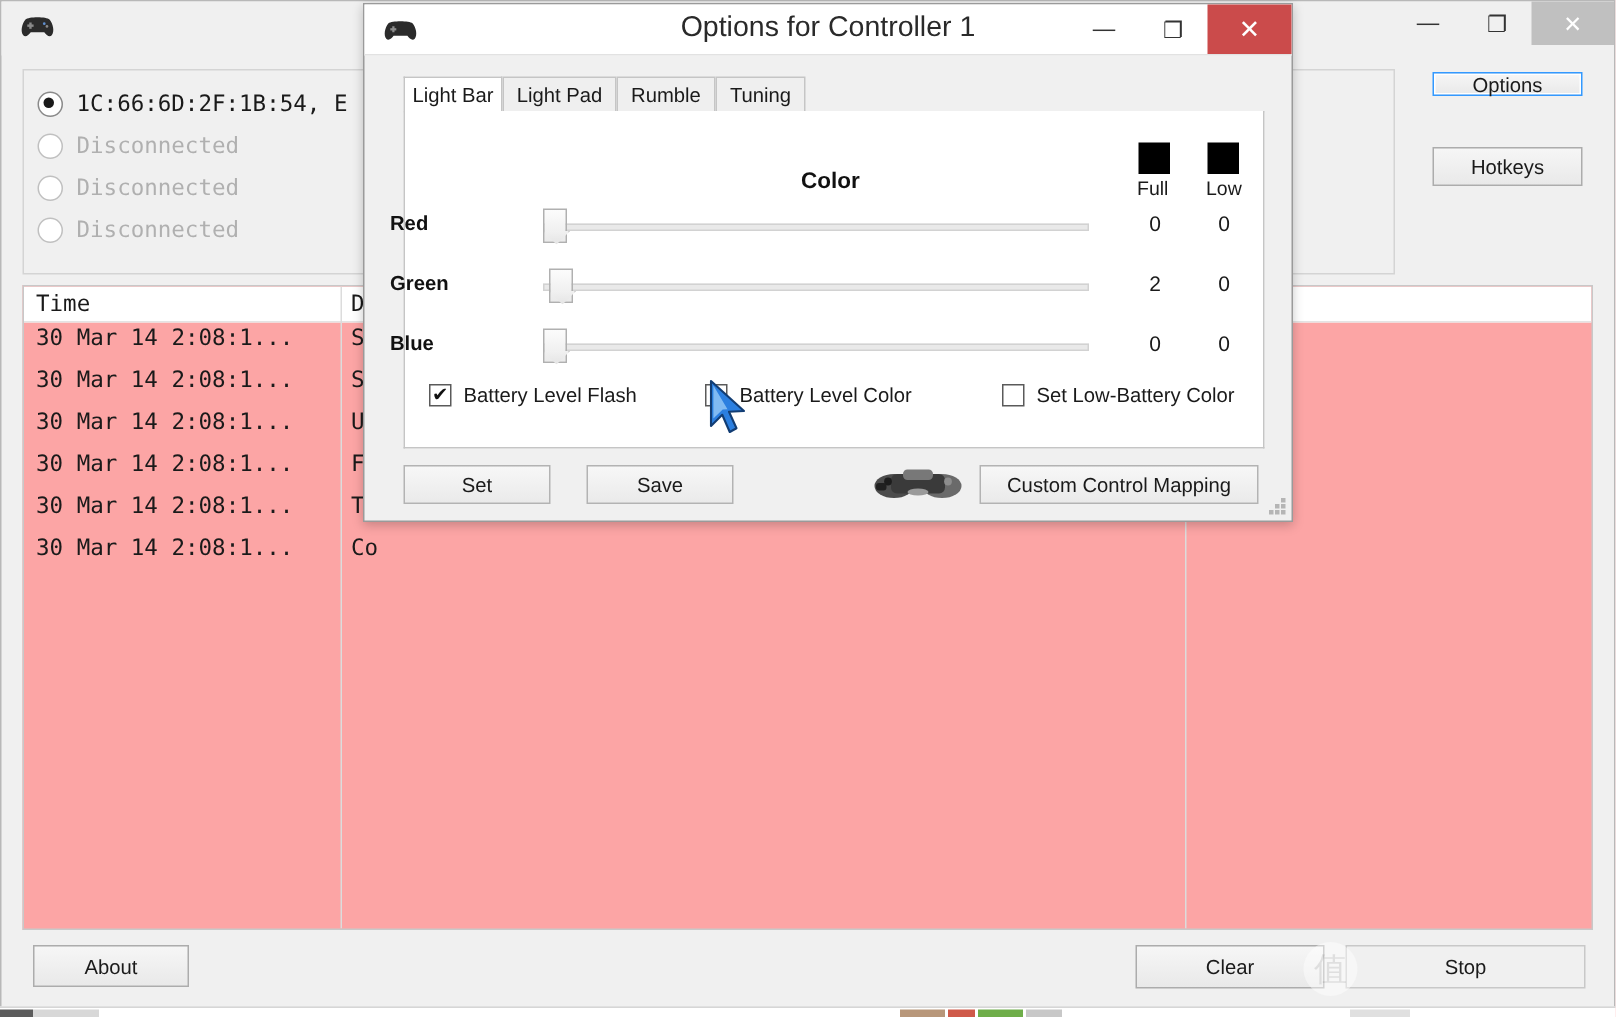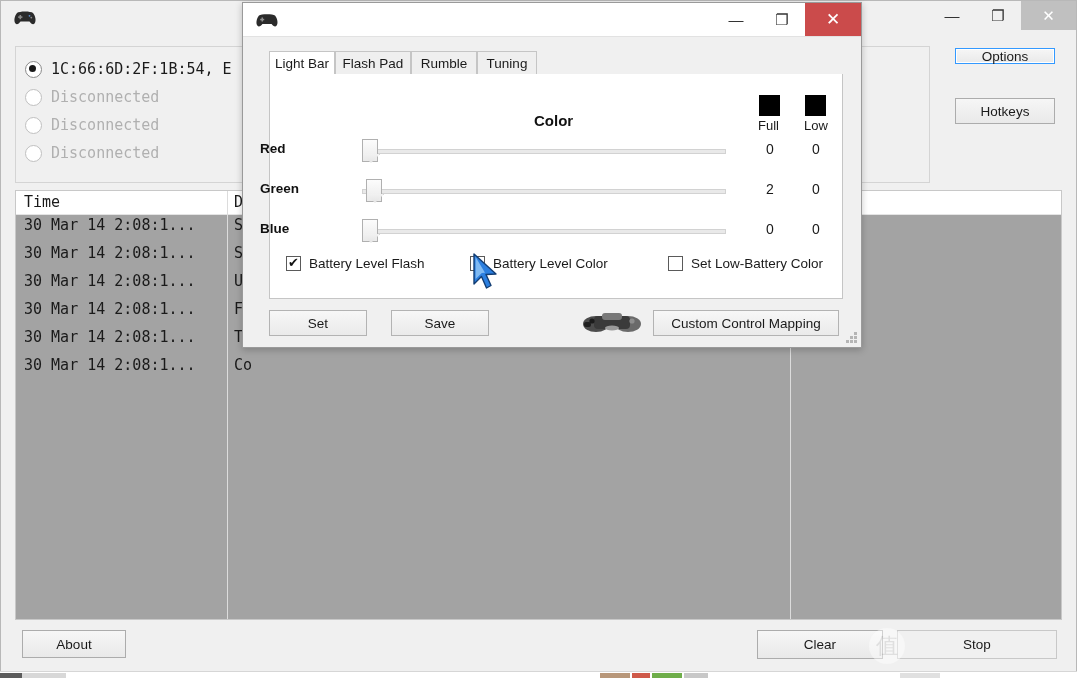--- a/index.html
+++ b/index.html
@@ -88,21 +88,21 @@
     position: relative; flex: none;
   }
   .status-ed {
     position: absolute; right: 182px; top: 158px;
     font-size: 13.5px; color: #1a1a1a;
   }
 
   
   .log {
     position: absolute; left: 13px; top: 153px; right: 13px; bottom: 50px;
-    background: #a3a3a3; border: 1px solid #c8c8c8; box-sizing: border-box;
+    background: #fca5a5; border: 1px solid #c8c8c8; box-sizing: border-box;
     overflow: hidden;
   }
   .log-head {
     position: absolute; left: 0; top: 0; right: 0; height: 23px;
     background: #ffffff; border-bottom: 1px solid #e4e4e4;
   }
   .log-col-time { position: absolute; left: 8px; top: 2px; }
   .log-col-data { position: absolute; left: 218px; top: 2px; }
   .log-colsep {
     position: absolute; top: 0; bottom: 0; width: 1px; background: #dcdcdc;
@@ -354,29 +354,30 @@
   </div>
 
   <div class="dialog">
 
     <div class="dlg-titlebar">
       <svg class="dlg-icon" viewBox="0 0 24 17">
         <path d="M4 3.5 C1.5 6.5 0.6 11.5 2.5 13.8 C4 15.4 6 13.8 7.4 11.9 L16.6 11.9 C18 13.8 20 15.4 21.5 13.8 C23.4 11.5 22.5 6.5 20 3.5 C18 1.7 6 1.7 4 3.5 Z" fill="#2b2b2b"></path>
         <rect x="6.5" y="5.5" width="1.5" height="4" fill="#8f8f8f"></rect>
         <rect x="5.2" y="6.8" width="4" height="1.5" fill="#8f8f8f"></rect>
       </svg>
+      <div class="dlg-title">Options for Controller 1</div>
       <div class="dlg-win-btn dlg-min">—</div>
       <div class="dlg-win-btn dlg-max">❐</div>
       <div class="dlg-win-btn dlg-close">✕</div>
     </div>
 
     <div class="tab-underline"></div>
     <div class="tabstrip">
       <div class="tab active" style="left:0px;width:66px;">Light Bar</div>
-      <div class="tab" style="left:66px;width:76px;">Flash Pad</div>
+      <div class="tab" style="left:66px;width:76px;">Light Pad</div>
       <div class="tab" style="left:142px;width:66px;">Rumble</div>
       <div class="tab" style="left:208px;width:60px;">Tuning</div>
     </div>
 
     <div class="tab-panel">
 
       <div class="color-title">Color</div>
 
       <div class="swatch swatch-full"></div>
       <div class="swatch swatch-low"></div>

